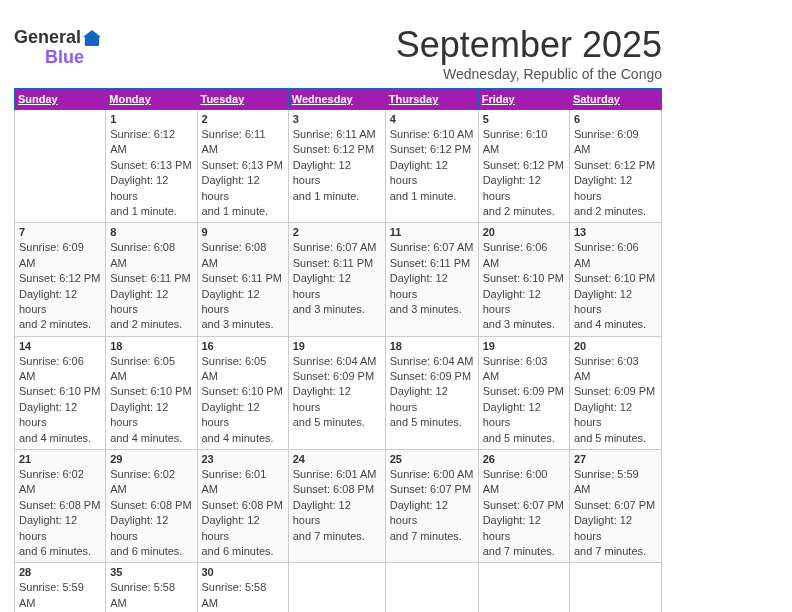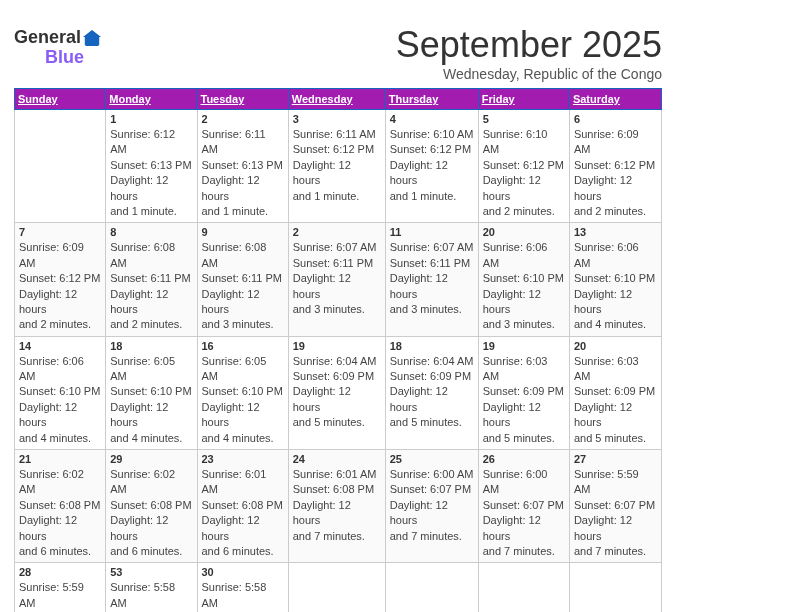--- a/index.html
+++ b/index.html
@@ -242,21 +242,21 @@
             <span class="day-num">27</span>
             <div class="day-info">Sunrise: 5:59 AM<br>Sunset: 6:07 PM<br>Daylight: 12 hours<br>and 7 minutes.</div>
           </td>
         </tr>
         <tr>
           <td>
             <span class="day-num">28</span>
             <div class="day-info">Sunrise: 5:59 AM<br>Sunset: 6:07 PM<br>Daylight: 12 hours<br>and 8 minutes.</div>
           </td>
           <td>
-            <span class="day-num">53</span>
+            <span class="day-num">35</span>
             <div class="day-info">Sunrise: 5:58 AM<br>Sunset: 6:07 PM<br>Daylight: 12 hours<br>and 8 minutes.</div>
           </td>
           <td>
             <span class="day-num">30</span>
             <div class="day-info">Sunrise: 5:58 AM<br>Sunset: 6:06 PM<br>Daylight: 12 hours<br>and 8 minutes.</div>
           </td>
           <td class="empty-cell"></td>
           <td class="empty-cell"></td>
           <td class="empty-cell"></td>
           <td class="empty-cell"></td>

